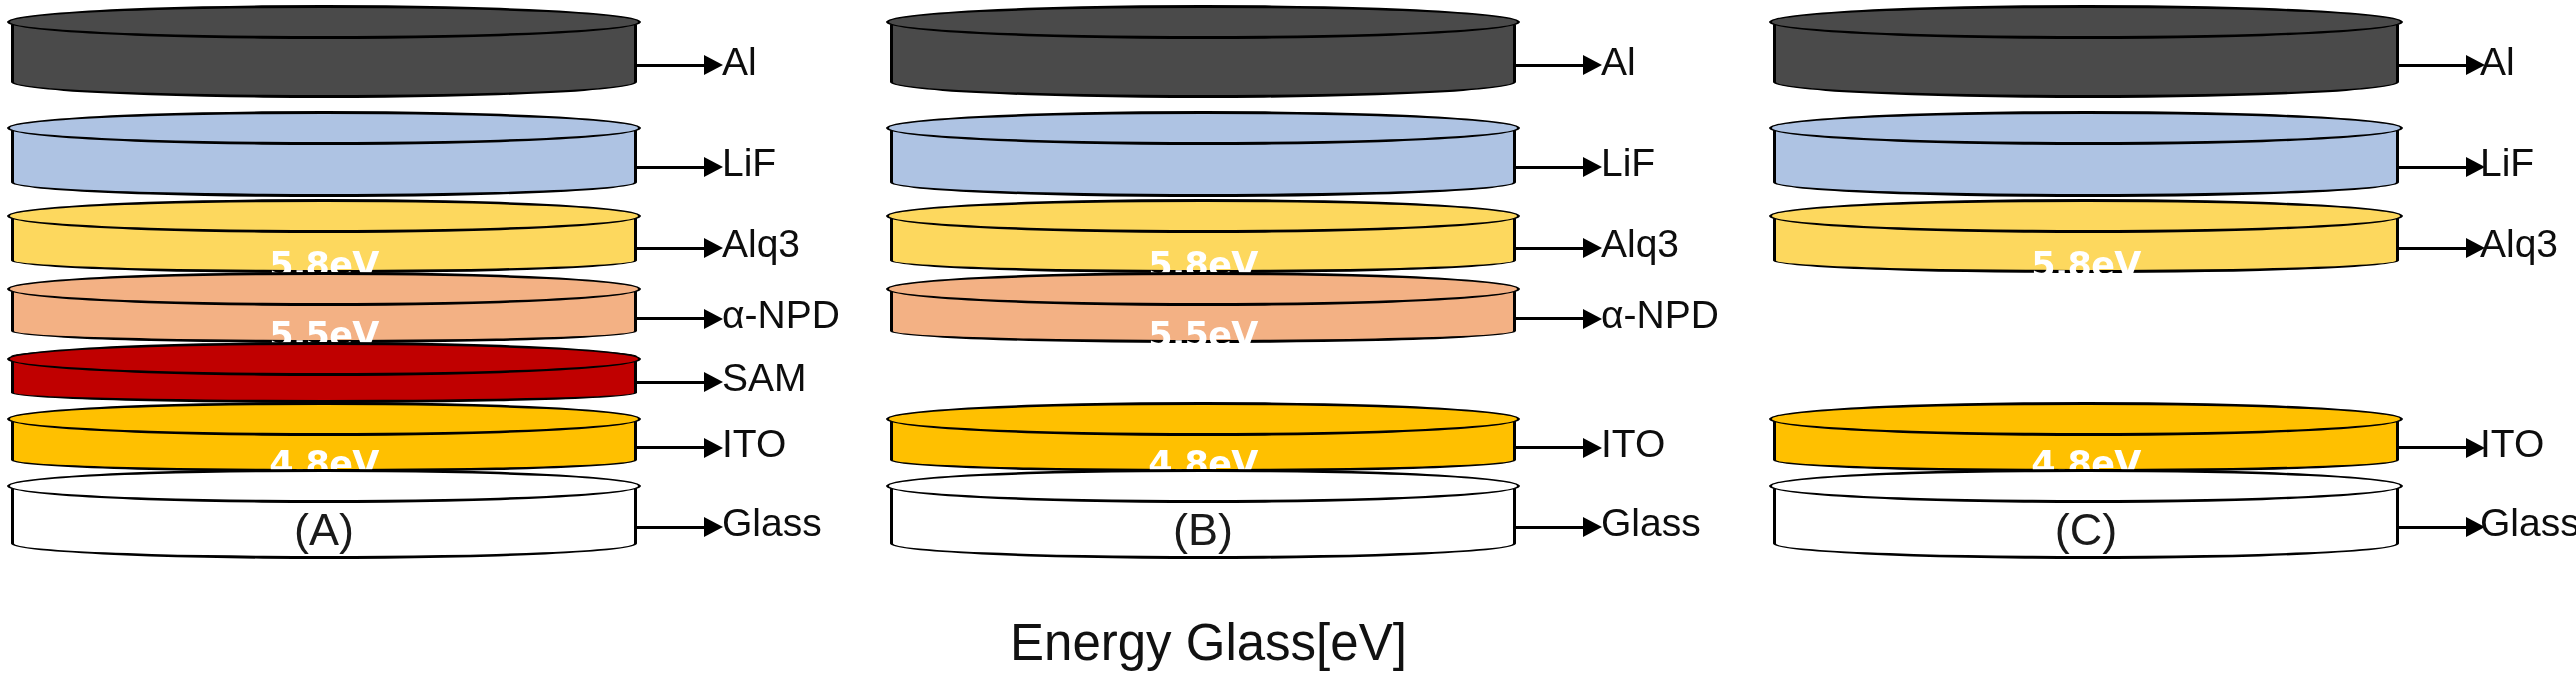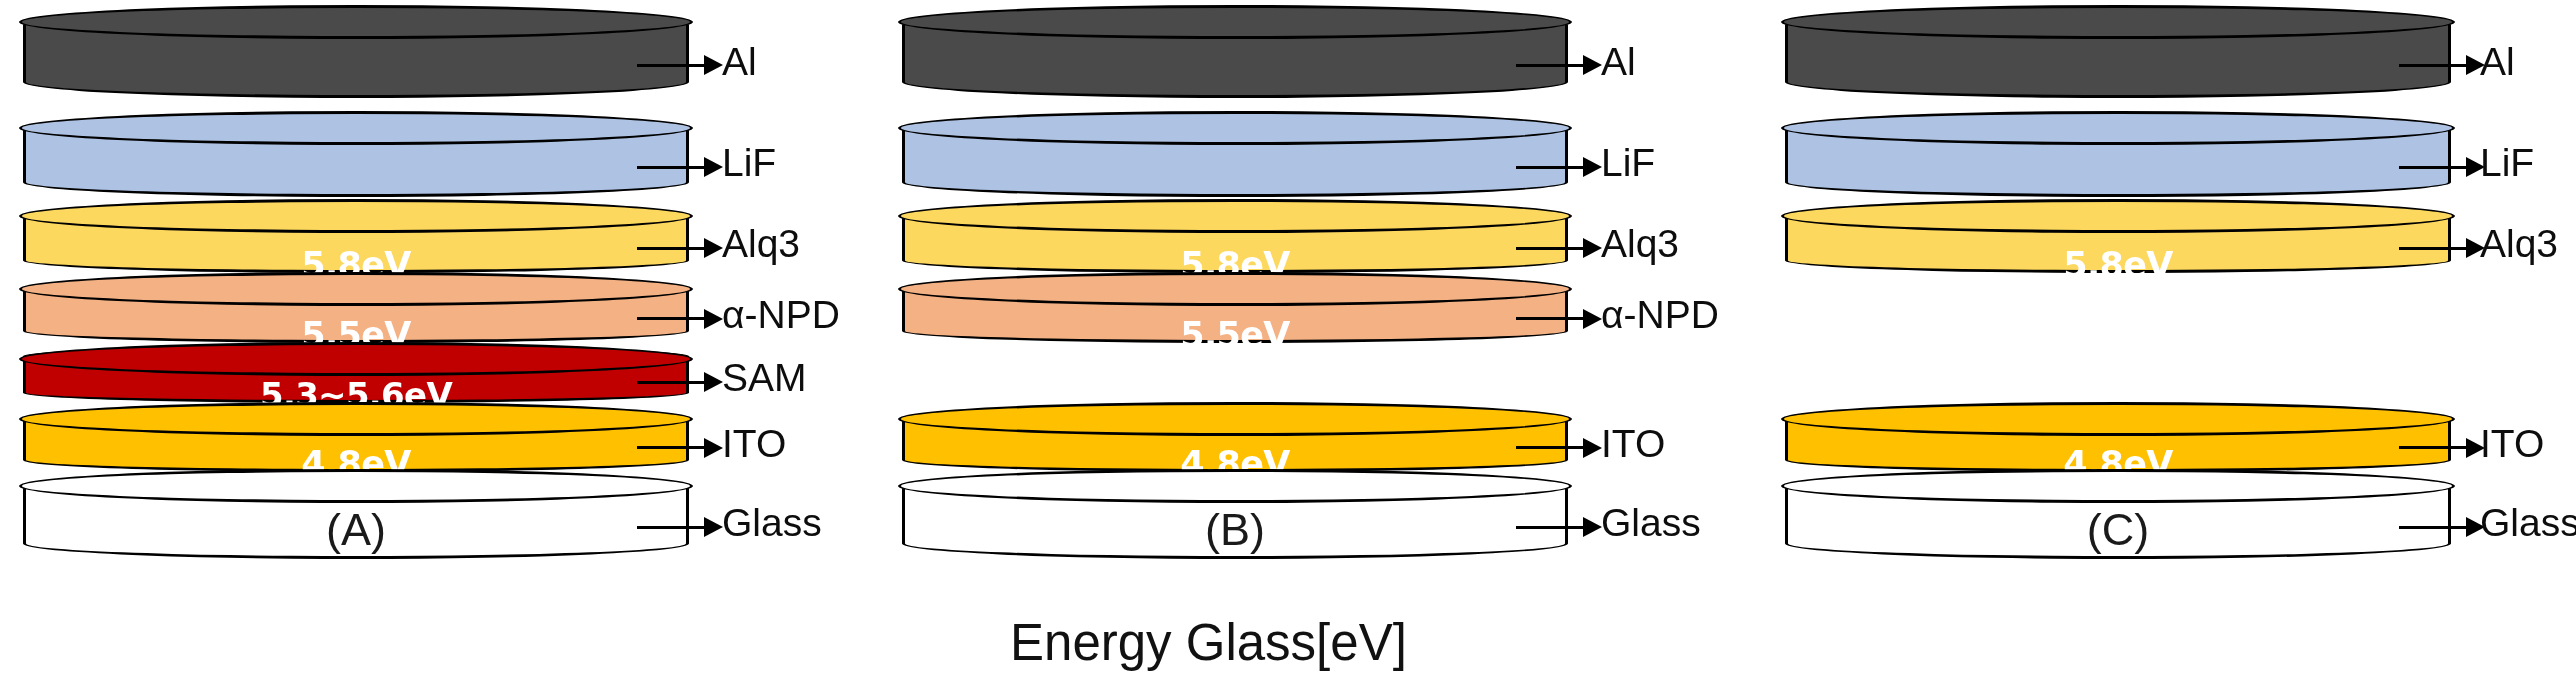--- a/index.html
+++ b/index.html
@@ -2,21 +2,21 @@
 <html style="font-size:11.7px"><head>
 <meta charset="utf-8">
 <style>
   html,body{margin:0;padding:0;background:#fff;}
   body{width:2576px;height:695px;font-family:"Liberation Sans",sans-serif;overflow:hidden;}
   #root{position:relative;width:2576px;height:695px;background:#fff;}
 
   .stack{position:absolute;top:0;height:695px;}
 
   
-  .disc{position:absolute;left:12px;padding-left:40px;}
+  .disc{position:absolute;left:0;}
   .disc .body{
     position:absolute;left:0;right:0;top:0;bottom:0;
     border:3.6px solid #000;
     border-radius:50% / 18%;
     box-sizing:border-box;
     overflow:hidden;
   }
   .disc .top{
     position:absolute;left:-3.6px;right:-3.6px;top:-3.6px;
     height:34px;
@@ -87,21 +87,20 @@
         <div class="val" style="top: 42px; font-size: 35px;">5.8eV</div>
       </div>
       <div class="disc" style="top: 276px; height: 67px; width: 626px;">
         <div class="body" style="background: rgb(243, 177, 132);"></div>
         <div class="top" style="background: rgb(243, 177, 132);"></div>
         <div class="val" style="top: 39px; font-size: 35px;">5.5eV</div>
       </div>
       <div class="disc" style="top: 346px; height: 57px; width: 626px;">
         <div class="body" style="background: rgb(192, 0, 0);"></div>
         <div class="top" style="background: rgb(192, 0, 0);"></div>
-        <div class="val" style="top: 29px; font-size: 34px;">5.3~5.6eV</div>
       </div>
       <div class="disc" style="top: 406px; height: 66px; width: 626px;">
         <div class="body" style="background: rgb(255, 192, 0);"></div>
         <div class="top" style="background: rgb(255, 192, 0);"></div>
         <div class="val" style="top: 38px; font-size: 35px;">4.8eV</div>
       </div>
       <div class="disc" style="top: 473px; height: 86px; width: 626px;">
         <div class="body" style="background: rgb(255, 255, 255);"></div>
         <div class="top" style="background: rgb(255, 255, 255);"></div>
         <div class="panel" style="top: 31px; font-size: 45px;">(A)</div>

